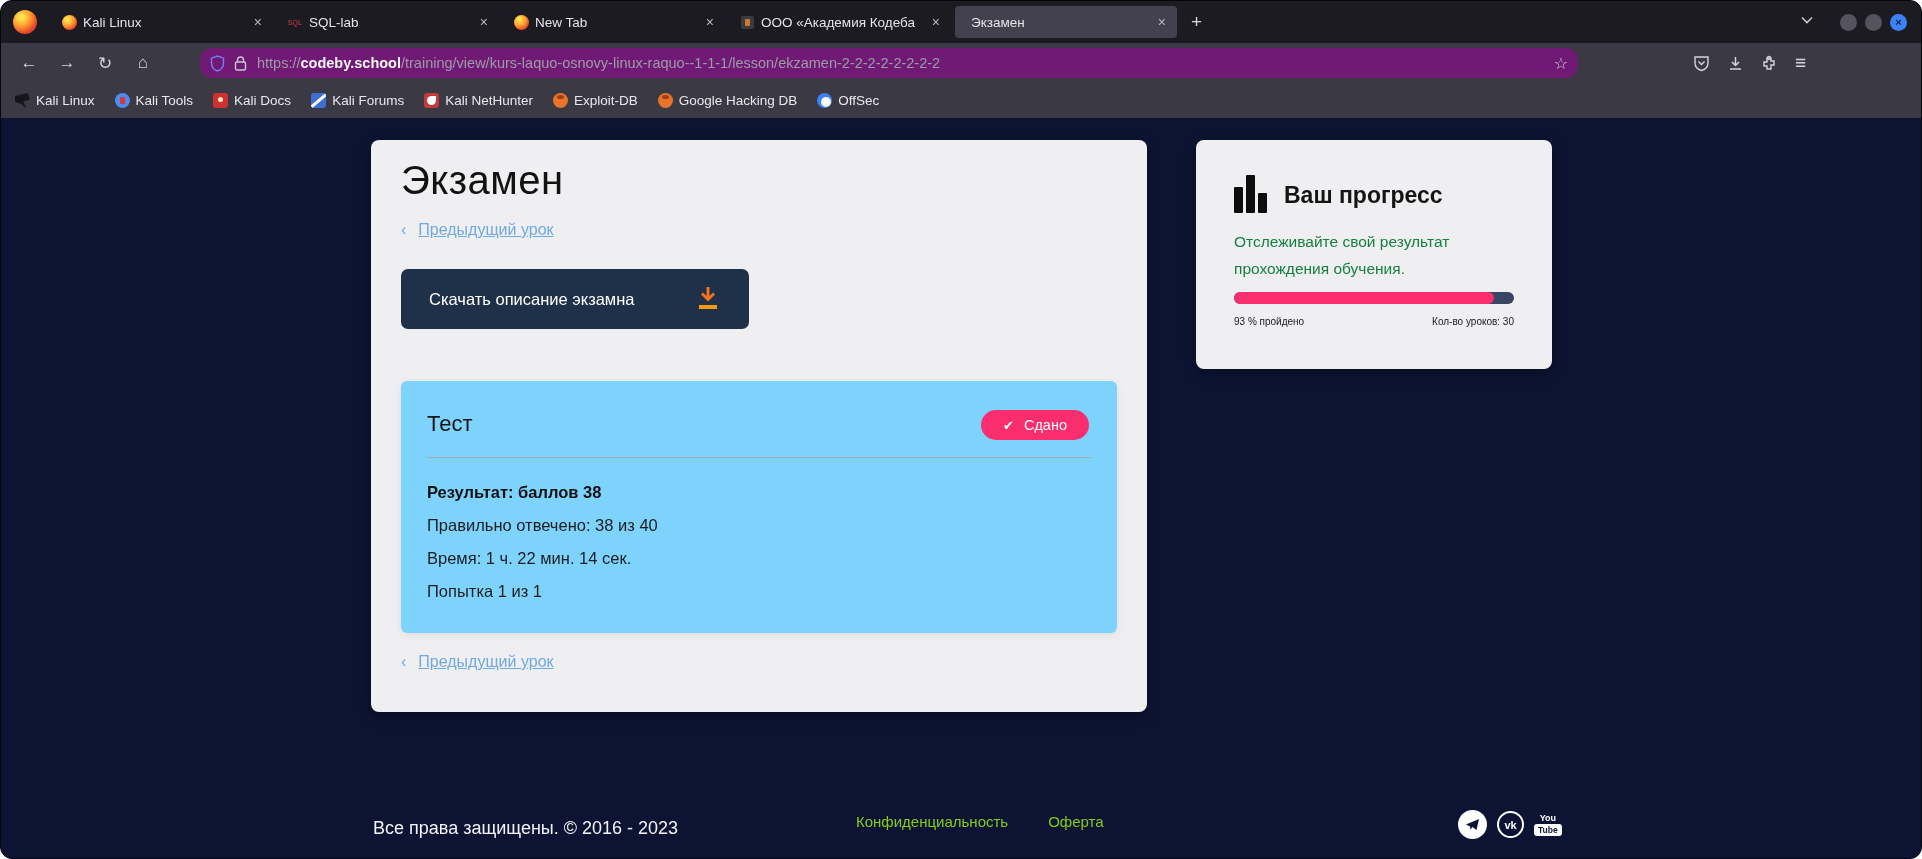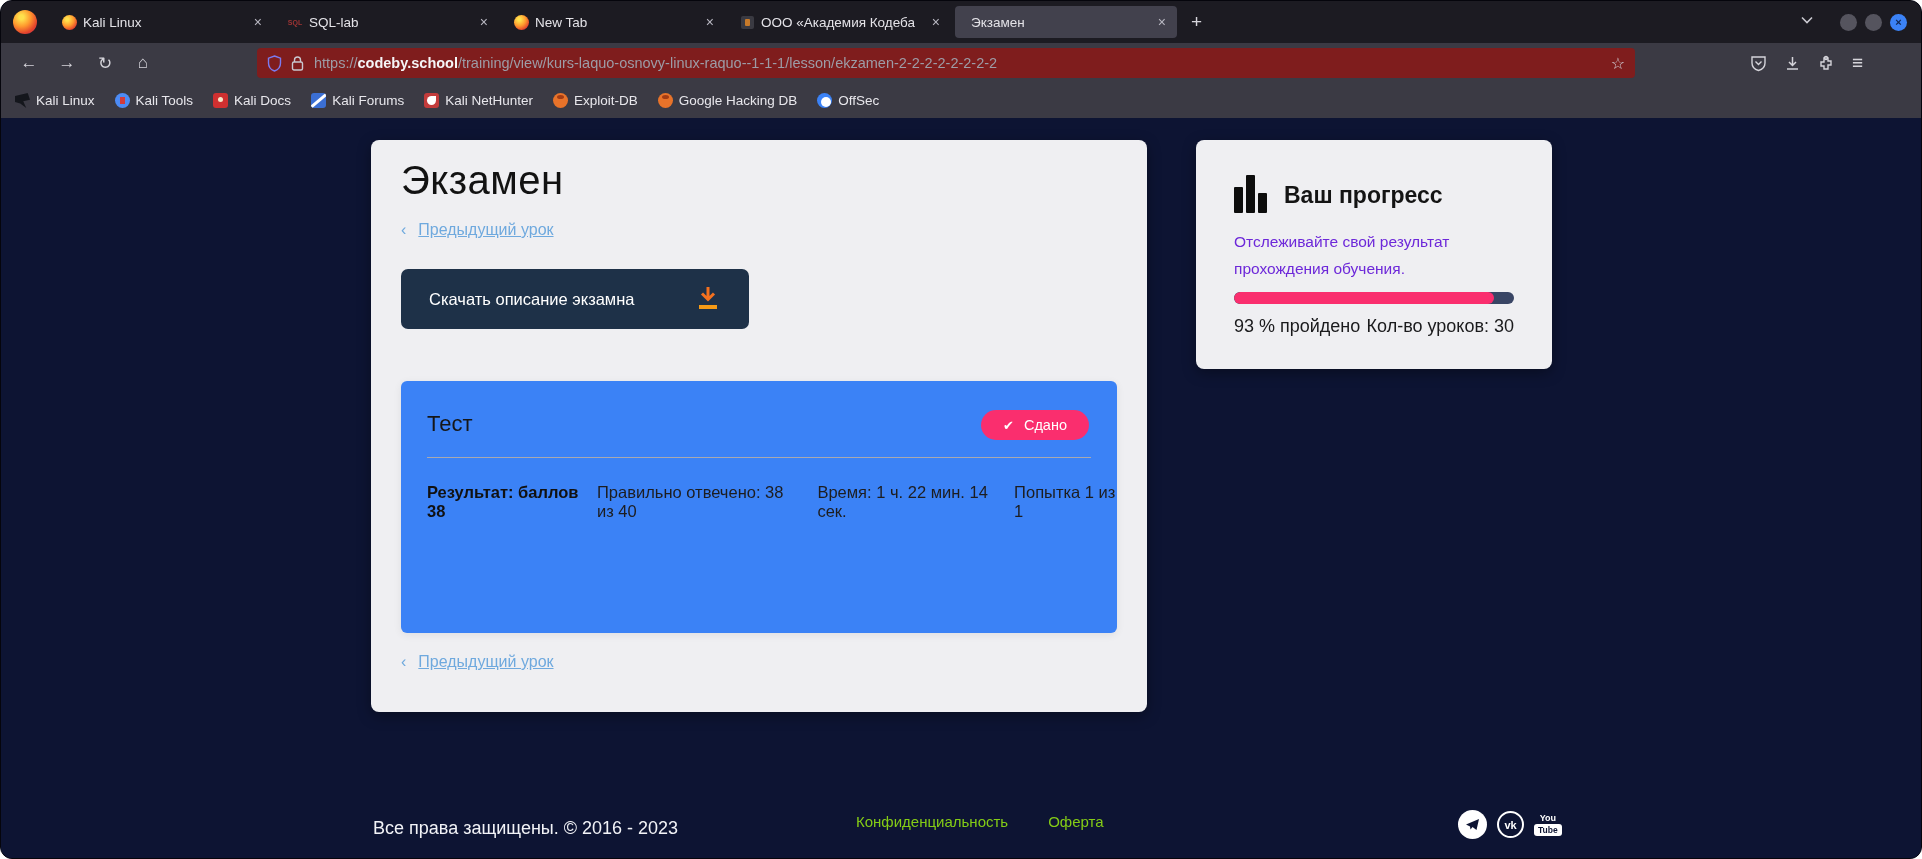--- a/index.html
+++ b/index.html
@@ -24,21 +24,21 @@
   .tab-sep { flex:1; }
   .tabs-chevron { color:#c9c8cf; margin-right:26px; }
   .win-controls { display:flex; align-items:center; gap:8px; margin-right:14px; }
   .wc { width:17px; height:17px; border-radius:50%; background:#55545e; }
   .wc.close { background:#3b82f6; color:#10264f; font-size:11px; font-weight:bold; display:flex; align-items:center; justify-content:center; }
 
   
   .toolbar { height:40px; background:#3b3a44; display:flex; align-items:center; }
   .navbtn { color:#d5d4da; font-size:17px; width:28px; height:28px; display:flex; align-items:center; justify-content:center; border-radius:4px; margin-left:10px; }
   .navbtn:first-child { margin-left:14px; }
-  .urlbar { height:30px; width:1378px; margin-left:100px; background:#7f1d1d; border-radius:4px; display:flex; align-items:center; padding:0 10px; }
+  .urlbar { height:30px; width:1378px; margin-left:43px; background:#701a75; border-radius:12px; display:flex; align-items:center; padding:0 10px; }
   .urlbar .shield-icon svg, .urlbar .lock-icon svg { display:block; }
   .url-text { flex:1; margin-left:10px; font-size:14.5px; color:#9d9ca6; white-space:nowrap; overflow:hidden; }
   .url-text .domain { color:#f5f5f7; font-weight:bold; }
   .url-star { color:#d2d1d8; font-size:16px; }
   .tool-icons { display:flex; align-items:center; gap:17px; margin-left:115px; color:#d5d4da; }
   .tool-icons svg { display:block; }
 
   
   .bookmarksbar { height:35px; background:#3b3a44; display:flex; align-items:center; gap:20px; padding-left:14px; }
   .bm { display:flex; align-items:center; gap:6px; color:#e8e7ec; font-size:13.5px; }
@@ -60,37 +60,37 @@
   
   .content { position:relative; height:742px; background:#0d1433; }
   .main-card { position:absolute; left:370px; top:22px; width:776px; height:572px; background:#efeff2; border-radius:8px; box-shadow:0 4px 14px rgba(0,0,0,.35); }
   .h1 { position:absolute; left:30px; top:18px; font-size:40px; color:#121212; letter-spacing:.5px; }
   .prev-link { position:absolute; left:30px; display:flex; align-items:center; gap:12px; font-size:16px; color:#6fa9de; }
   .prev-link.top { top:81px; }
   .prev-link.bottom { top:513px; }
   .prev-link .txt { text-decoration:underline; }
   .dl-btn { position:absolute; left:30px; top:129px; width:348px; height:60px; background:#1e3148; border-radius:7px; display:flex; align-items:center; padding:0 28px; color:#fff; font-size:16.5px; }
   .dl-btn .lbl { flex:1; }
-  .inner-card { position:absolute; left:30px; top:241px; width:716px; height:252px; background:#3b82f6; border-radius:6px; box-shadow:0 2px 8px rgba(0,0,0,.07); }
+  .inner-card { position:absolute; left:30px; top:241px; width:716px; height:252px; background:#7dd3fc; border-radius:6px; box-shadow:0 2px 8px rgba(0,0,0,.07); }
   .test-title { position:absolute; left:26px; top:30px; font-size:22px; color:#161616; }
   .badge { position:absolute; right:28px; top:29px; height:30px; padding:0 22px; background:#fa2e6e; border-radius:16px; display:flex; align-items:center; gap:10px; color:#fff; font-size:14.5px; }
   .badge .chk { font-size:13px; }
   .inner-hr { position:absolute; left:26px; right:26px; top:76px; height:1px; background:#a9a9af; }
-  .result-lines { position:absolute; left:26px; top:102px; display:flex; flex-direction:row; gap:14px; font-size:16.5px; color:#1d1d1f; }
+  .result-lines { position:absolute; left:26px; top:102px; display:flex; flex-direction:column; gap:14px; font-size:16.5px; color:#1d1d1f; }
   .result-lines .first { font-weight:bold; font-size:16.5px; color:#111; }
 
   .progress-card { position:absolute; left:1195px; top:22px; width:356px; height:229px; background:#efeff2; border-radius:8px; box-shadow:0 4px 14px rgba(0,0,0,.35); }
   .bars-icon { position:absolute; left:38px; top:35px; width:34px; height:38px; display:flex; align-items:flex-end; gap:3px; }
   .bars-icon i { display:block; background:#0d0d0d; width:9px; border-radius:1px; }
   .bars-icon .b1 { height:26px; } .bars-icon .b2 { height:38px; } .bars-icon .b3 { height:20px; }
   .prog-title { position:absolute; left:88px; top:42px; font-size:23px; font-weight:bold; color:#141414; }
-  .prog-desc { position:absolute; left:38px; top:88px; width:270px; font-size:15.5px; line-height:27px; color:#6d28d9; }
+  .prog-desc { position:absolute; left:38px; top:88px; width:270px; font-size:15.5px; line-height:27px; color:#15803d; }
   .prog-track { position:absolute; left:38px; top:152px; width:280px; height:12px; border-radius:6px; background:#394565; overflow:hidden; }
   .prog-fill { height:100%; background:#fa2e6e; border-radius:6px; }
-  .prog-labels { position:absolute; left:38px; top:176px; width:280px; display:flex; justify-content:space-between; font-size:18px; color:#1a1a1c; }
+  .prog-labels { position:absolute; left:38px; top:176px; width:280px; display:flex; justify-content:space-between; font-size:10px; color:#1a1a1c; }
 
   
   .footer-copy { position:absolute; left:372px; top:700px; font-size:18px; color:#f2f3f7; }
   .footer-links { position:absolute; left:855px; top:695px; display:flex; gap:40px; font-size:15px; color:#84cc16; }
   .social { position:absolute; left:1457px; top:692px; display:flex; align-items:center; gap:10px; }
   .soc-tg { width:29px; height:29px; border-radius:50%; background:#fff; display:flex; align-items:center; justify-content:center; }
   .soc-vk { width:27px; height:27px; border-radius:50%; border:2px solid #fff; color:#fff; font-size:11px; font-weight:bold; display:flex; align-items:center; justify-content:center; }
   .soc-yt { display:flex; flex-direction:column; align-items:center; }
   .soc-yt .you { color:#fff; font-size:9px; font-weight:bold; line-height:10px; }
   .soc-yt .tube { background:#fff; color:#0d1433; font-size:8.5px; font-weight:bold; border-radius:3px; padding:1px 4px; margin-top:1px; }

